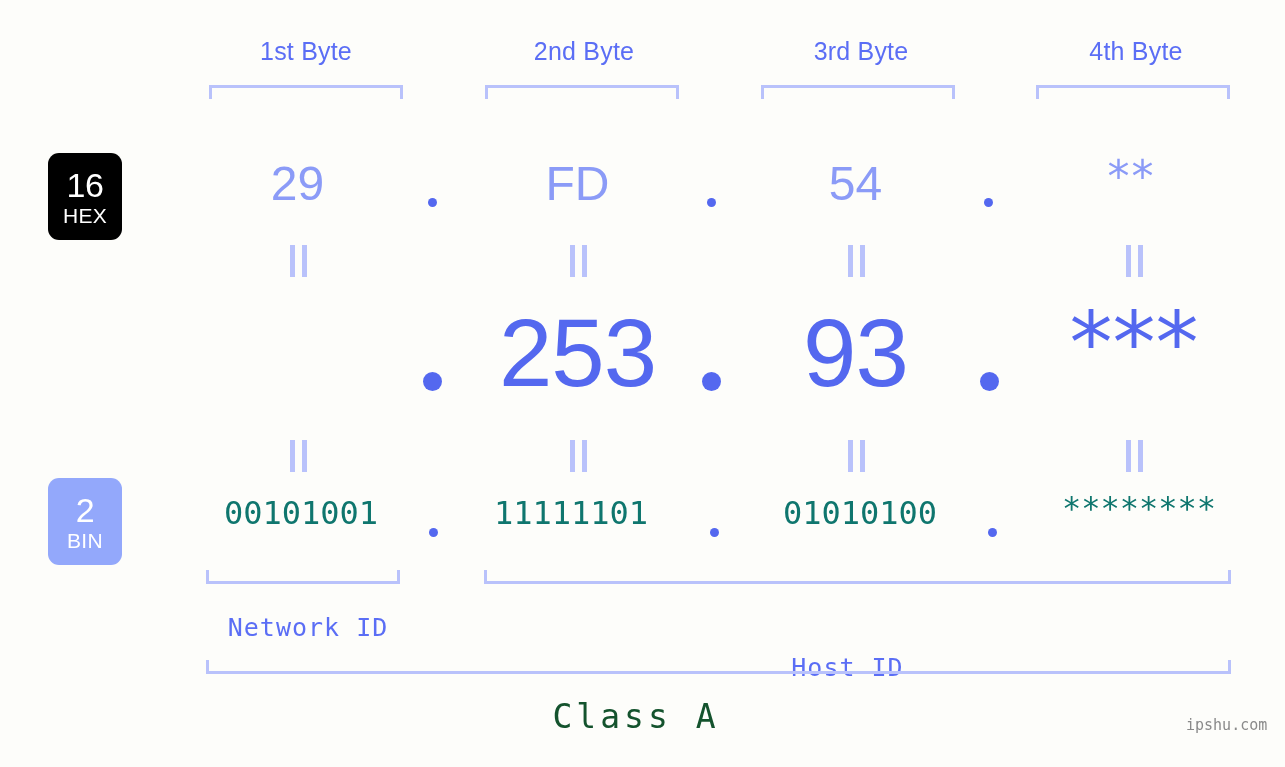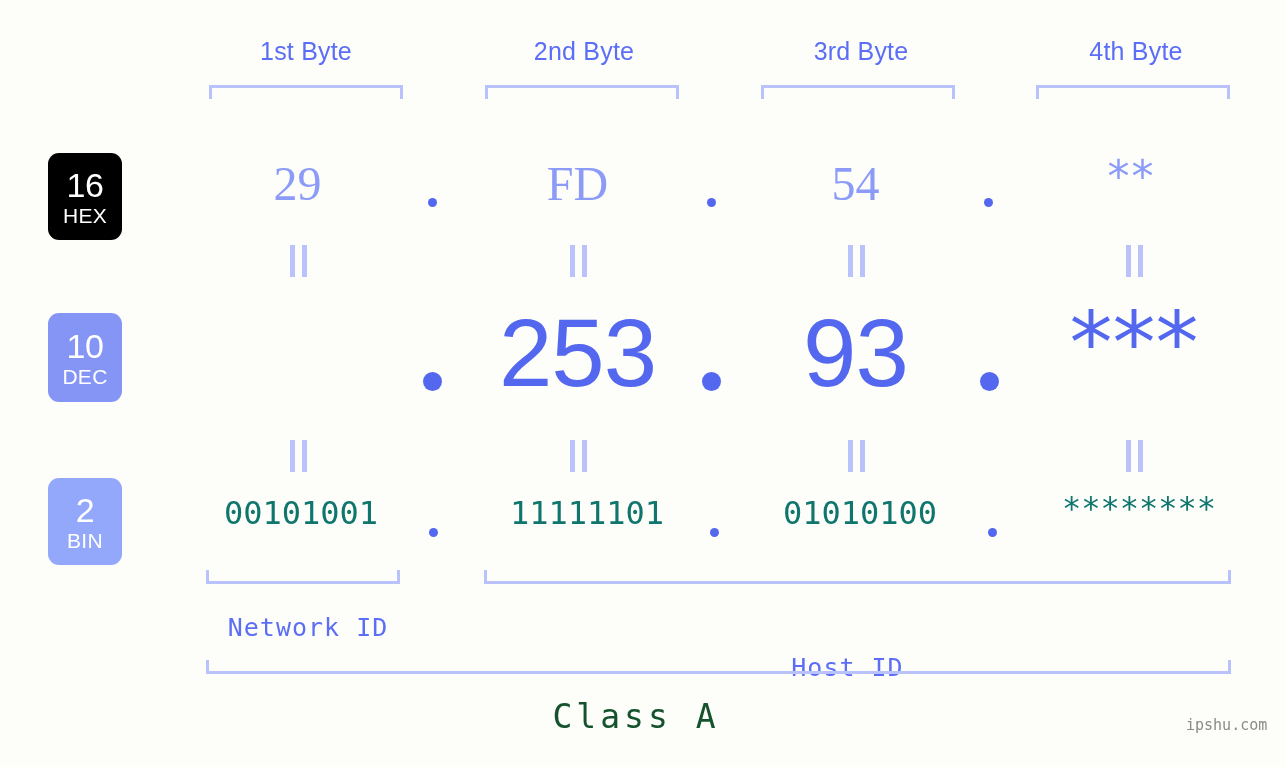--- a/index.html
+++ b/index.html
@@ -80,21 +80,21 @@
   
   .cell {
     position: absolute;
     text-align: center;
     white-space: nowrap;
     line-height: 1;
   }
   .hexval {
     color: #8b9bf7;
     font-size: 48px;
-    font-family: Liberation Serif, serif;
+    font-family: Liberation Sans, sans-serif;
     font-weight: 400;
   }
   .hexval.masked {
     font-family: "DejaVu Sans", sans-serif;
     font-size: 44px;
     letter-spacing: 2px;
   }
   .decval {
     color: #5468ef;
     font-size: 96px;
@@ -204,24 +204,20 @@
     </div>
   <div class="eqbars" style="left:848px; top:245px;">
       <i></i>
       <i></i>
     </div>
   <div class="eqbars" style="left:1126px; top:245px;">
       <i></i>
       <i></i>
     </div>
 
-  <div class="badge" style="left:48px; top:313px; height:89px; background:#8595f5;">
-    <span class="num">10</span>
-    <span class="nm">DEC</span>
-  </div>
 
   <div class="dot big" style="left:423px; top:372px;"></div>
   <div class="cell decval" style="left:480px; top:305px; width:195px;">253</div>
   <div class="dot big" style="left:702px; top:372px;"></div>
   <div class="cell decval" style="left:758px; top:305px; width:195px;">93</div>
   <div class="dot big" style="left:980px; top:372px;"></div>
   <div class="cell decval masked" style="left:1034px; top:300px; width:200px;">***</div>
 
   <div class="eqbars" style="left:290px; top:440px;">
       <i></i>
@@ -240,21 +236,21 @@
       <i></i>
     </div>
 
   <div class="badge" style="left:48px; top:478px; height:87px; background:#93a8fb;">
     <span class="num">2</span>
     <span class="nm">BIN</span>
   </div>
 
   <div class="cell binval" style="left:190px; top:497px; width:222px;">00101001</div>
   <div class="dot small" style="left:429px; top:528px;"></div>
-  <div class="cell binval" style="left:476px; top:497px; width:222px;">11111101</div>
+  <div class="cell binval" style="left:460px; top:497px; width:222px;">11111101</div>
   <div class="dot small" style="left:710px; top:528px;"></div>
   <div class="cell binval" style="left:749px; top:497px; width:222px;">01010100</div>
   <div class="dot small" style="left:988px; top:528px;"></div>
   <div class="cell binval" style="left:1028px; top:492px; width:222px;">********</div>
 
   <div class="bracket up" style="left:206px; top:570px; width:194px;"></div>
   <div class="bracket up" style="left:484px; top:570px; width:747px;"></div>
 
   <div class="section-label" style="left:203px; top:613px; width:210px;">Network ID</div>
   <div class="section-label" style="left:745px; top:613px; width:205px;margin-top:40px;">Host ID</div>

